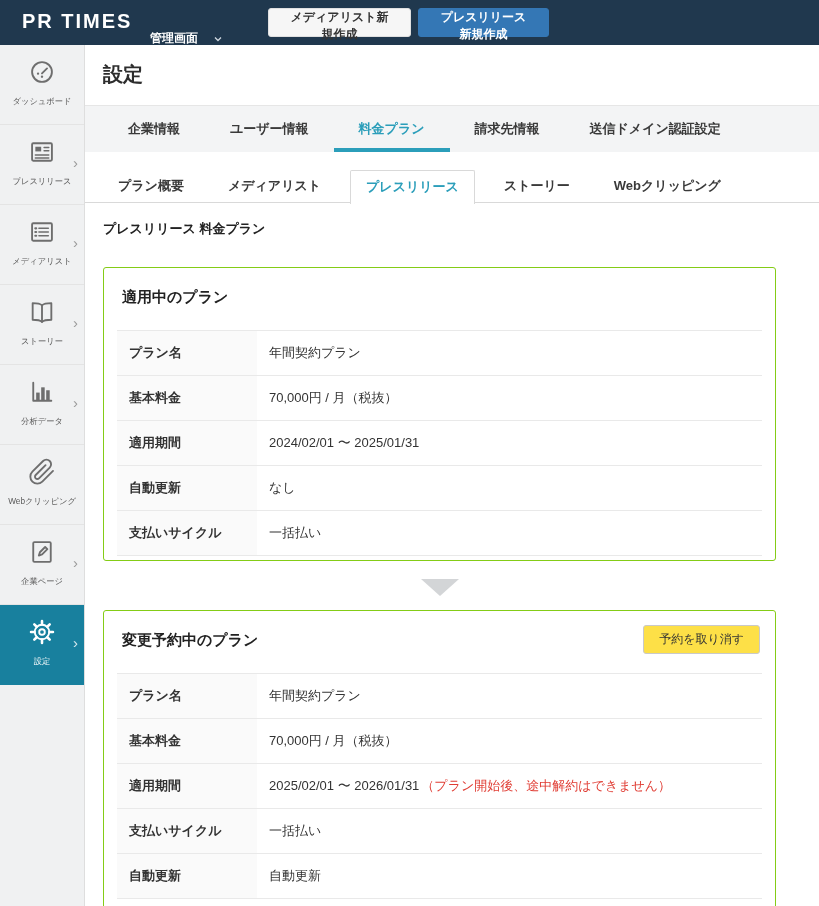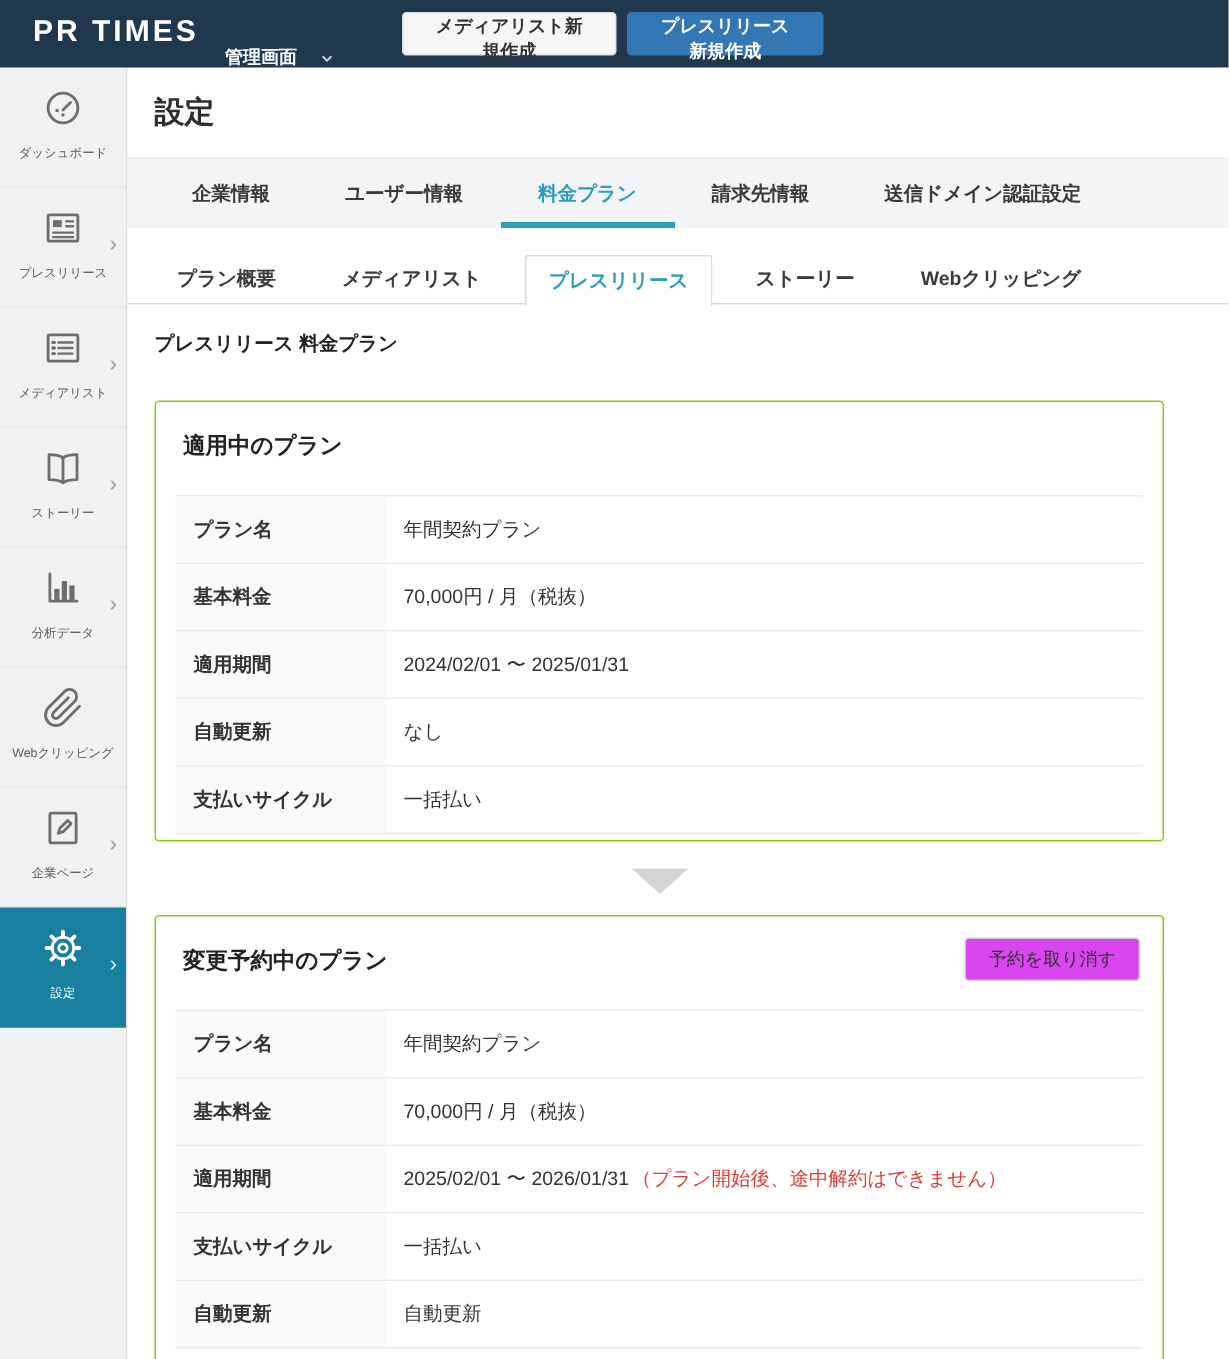--- a/index.html
+++ b/index.html
@@ -49,21 +49,21 @@
   .subtab.active{background:#fff;border:1px solid #d9d9d9;border-bottom:none;height:34px;
     color:var(--teal);border-radius:2px 2px 0 0;}
   .section-title{position:absolute;left:18px;top:175px;font-size:13px;font-weight:bold;color:#222;margin:0;}
   
   .card{position:absolute;left:18px;width:673px;border:1px solid #84cc16;border-radius:3px;background:#fff;}
   .card-current{top:222px;height:294px;}
   .card-reserved{top:565px;height:340px;}
   .card-head{position:relative;height:62px;}
   .card-title{position:absolute;left:18px;top:20px;font-size:15px;font-weight:bold;color:#222;margin:0;}
   .cancel-btn{position:absolute;right:15px;top:14px;height:29px;padding:0 15px;font-size:12px;
-    background:#d946ef;border:1px solid #c9c9c9;border-radius:3px;color:#333;cursor:pointer;}
+    background:#fde047;border:1px solid #c9c9c9;border-radius:3px;color:#333;cursor:pointer;}
   .plan-table{margin:0 13px;border-top:1px solid #e9e9e9;}
   .plan-row{display:flex;height:45px;border-bottom:1px solid #e9e9e9;font-size:13px;}
   .plan-row-label{width:140px;background:#fafafa;font-weight:bold;padding-left:12px;
     line-height:44px;color:#333;}
   .plan-row-value{flex:1;padding-left:12px;line-height:44px;color:#333;white-space:nowrap;}
   .plan-row-note{color:var(--red);margin-left:2px;}
   
   .down-arrow{position:absolute;left:336px;top:534px;width:0;height:0;
     border-left:19px solid transparent;border-right:19px solid transparent;
     border-top:17px solid #d3d5d7;}

